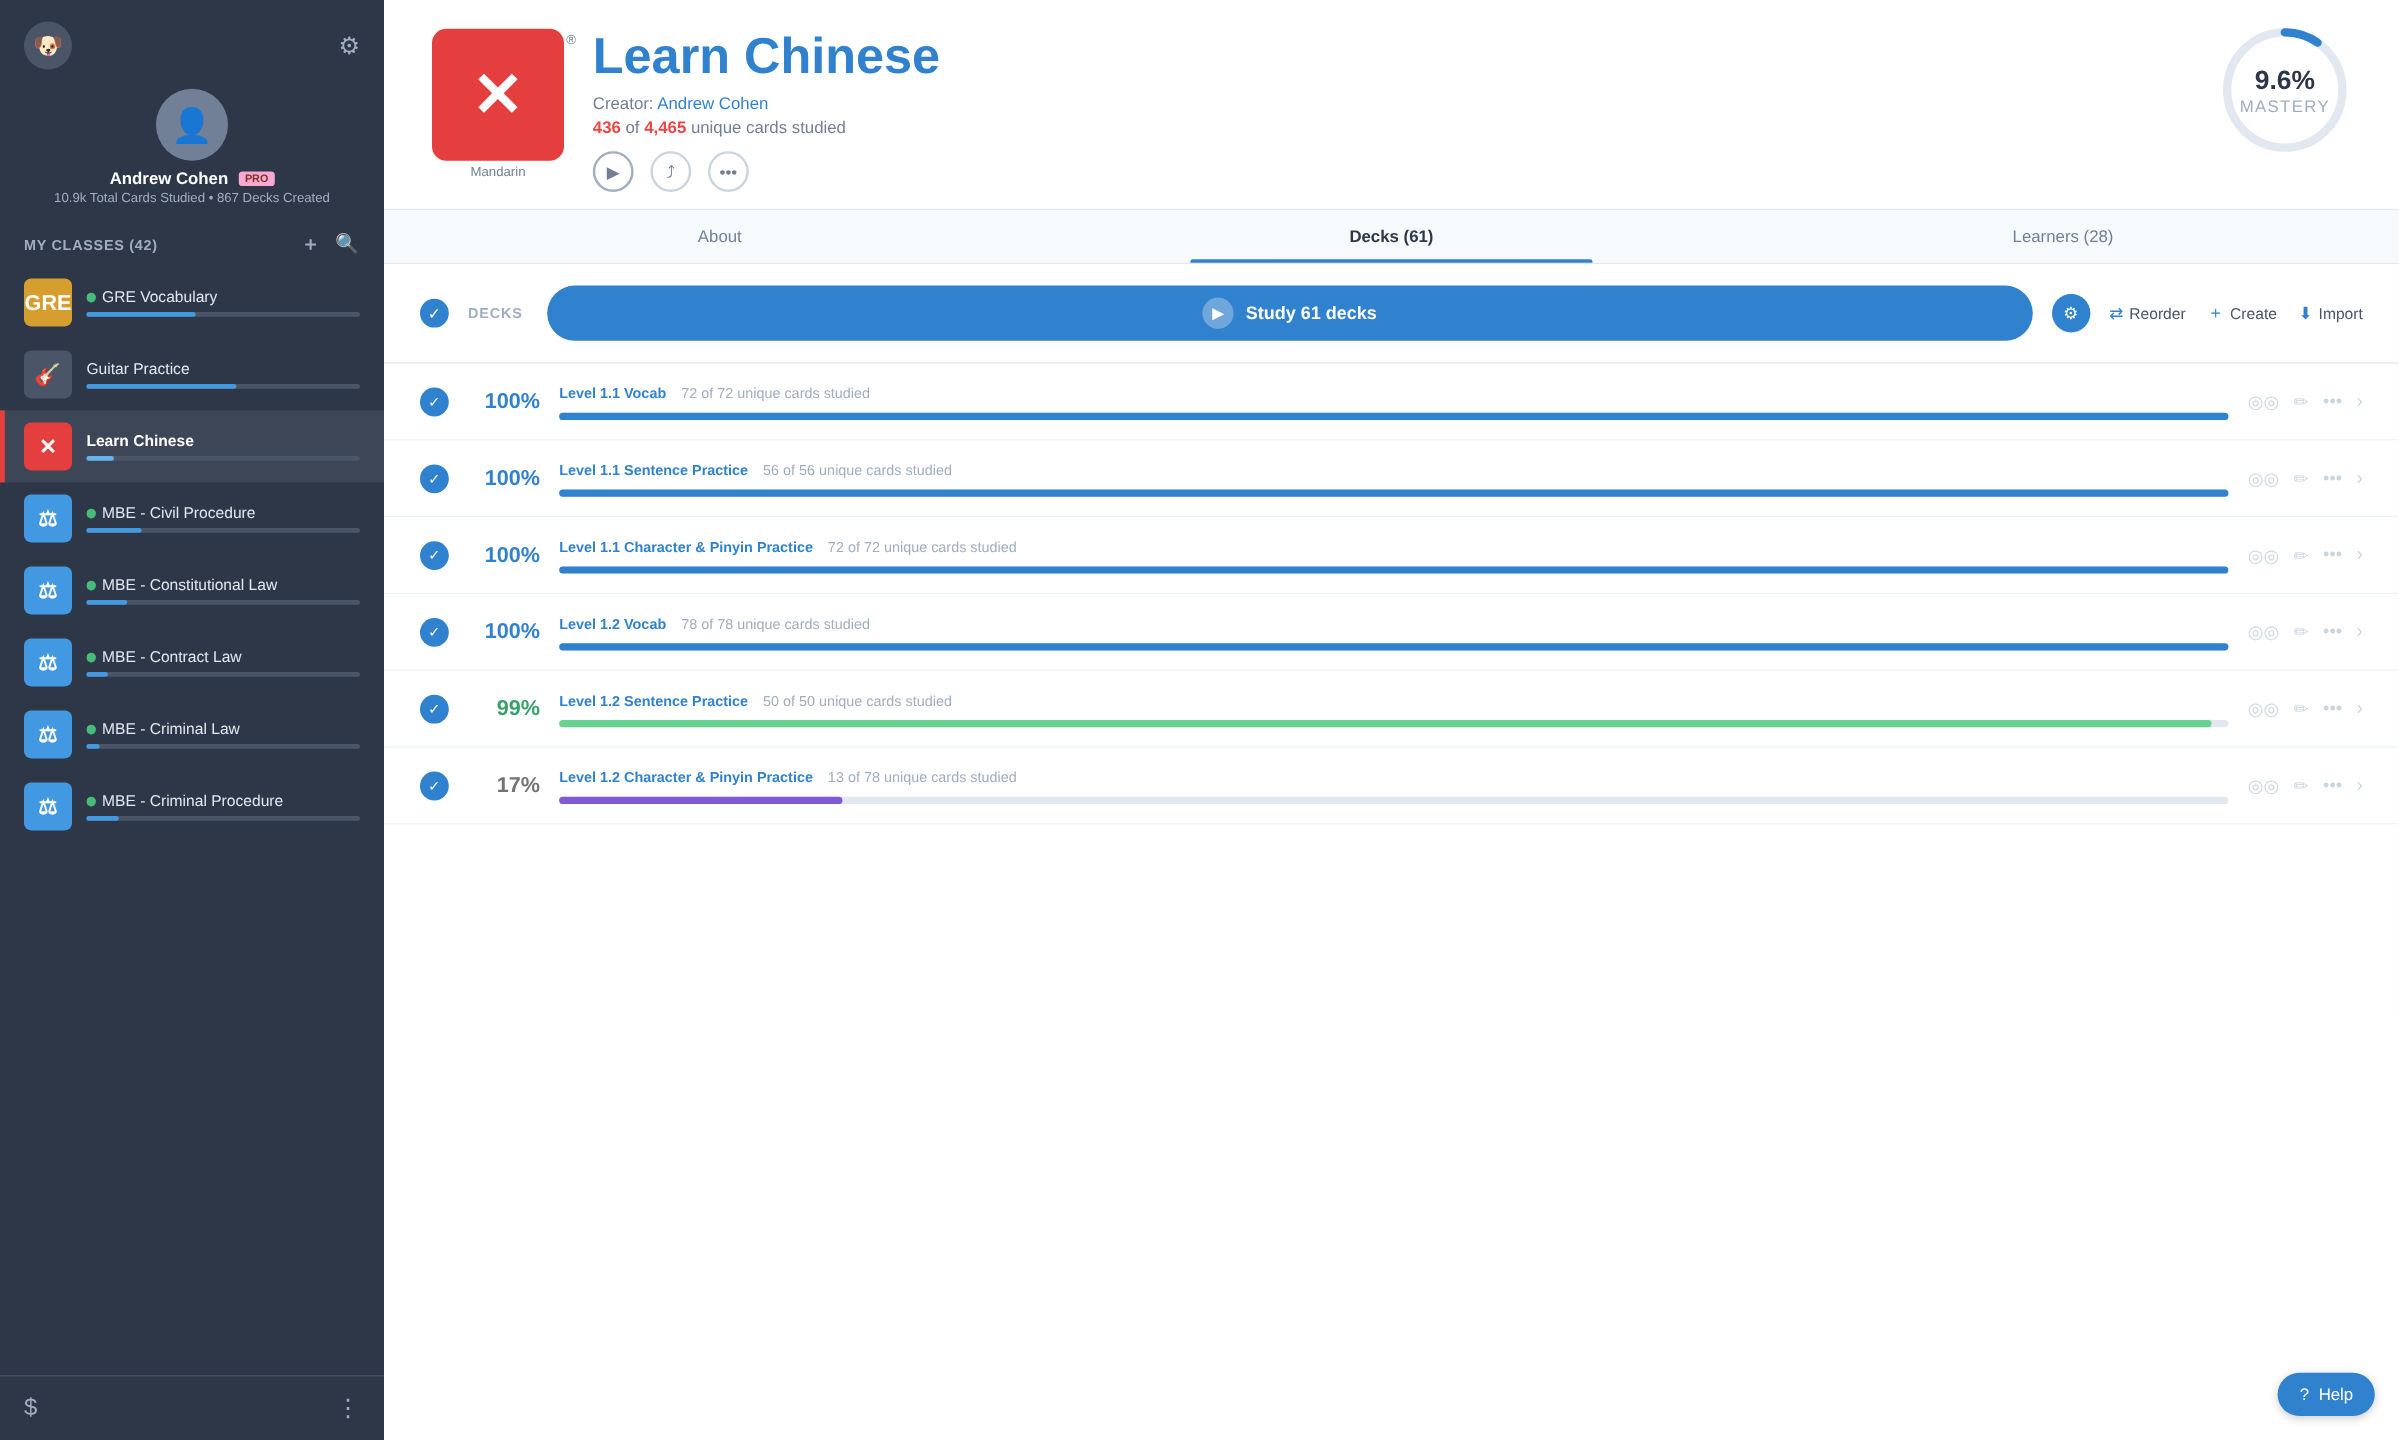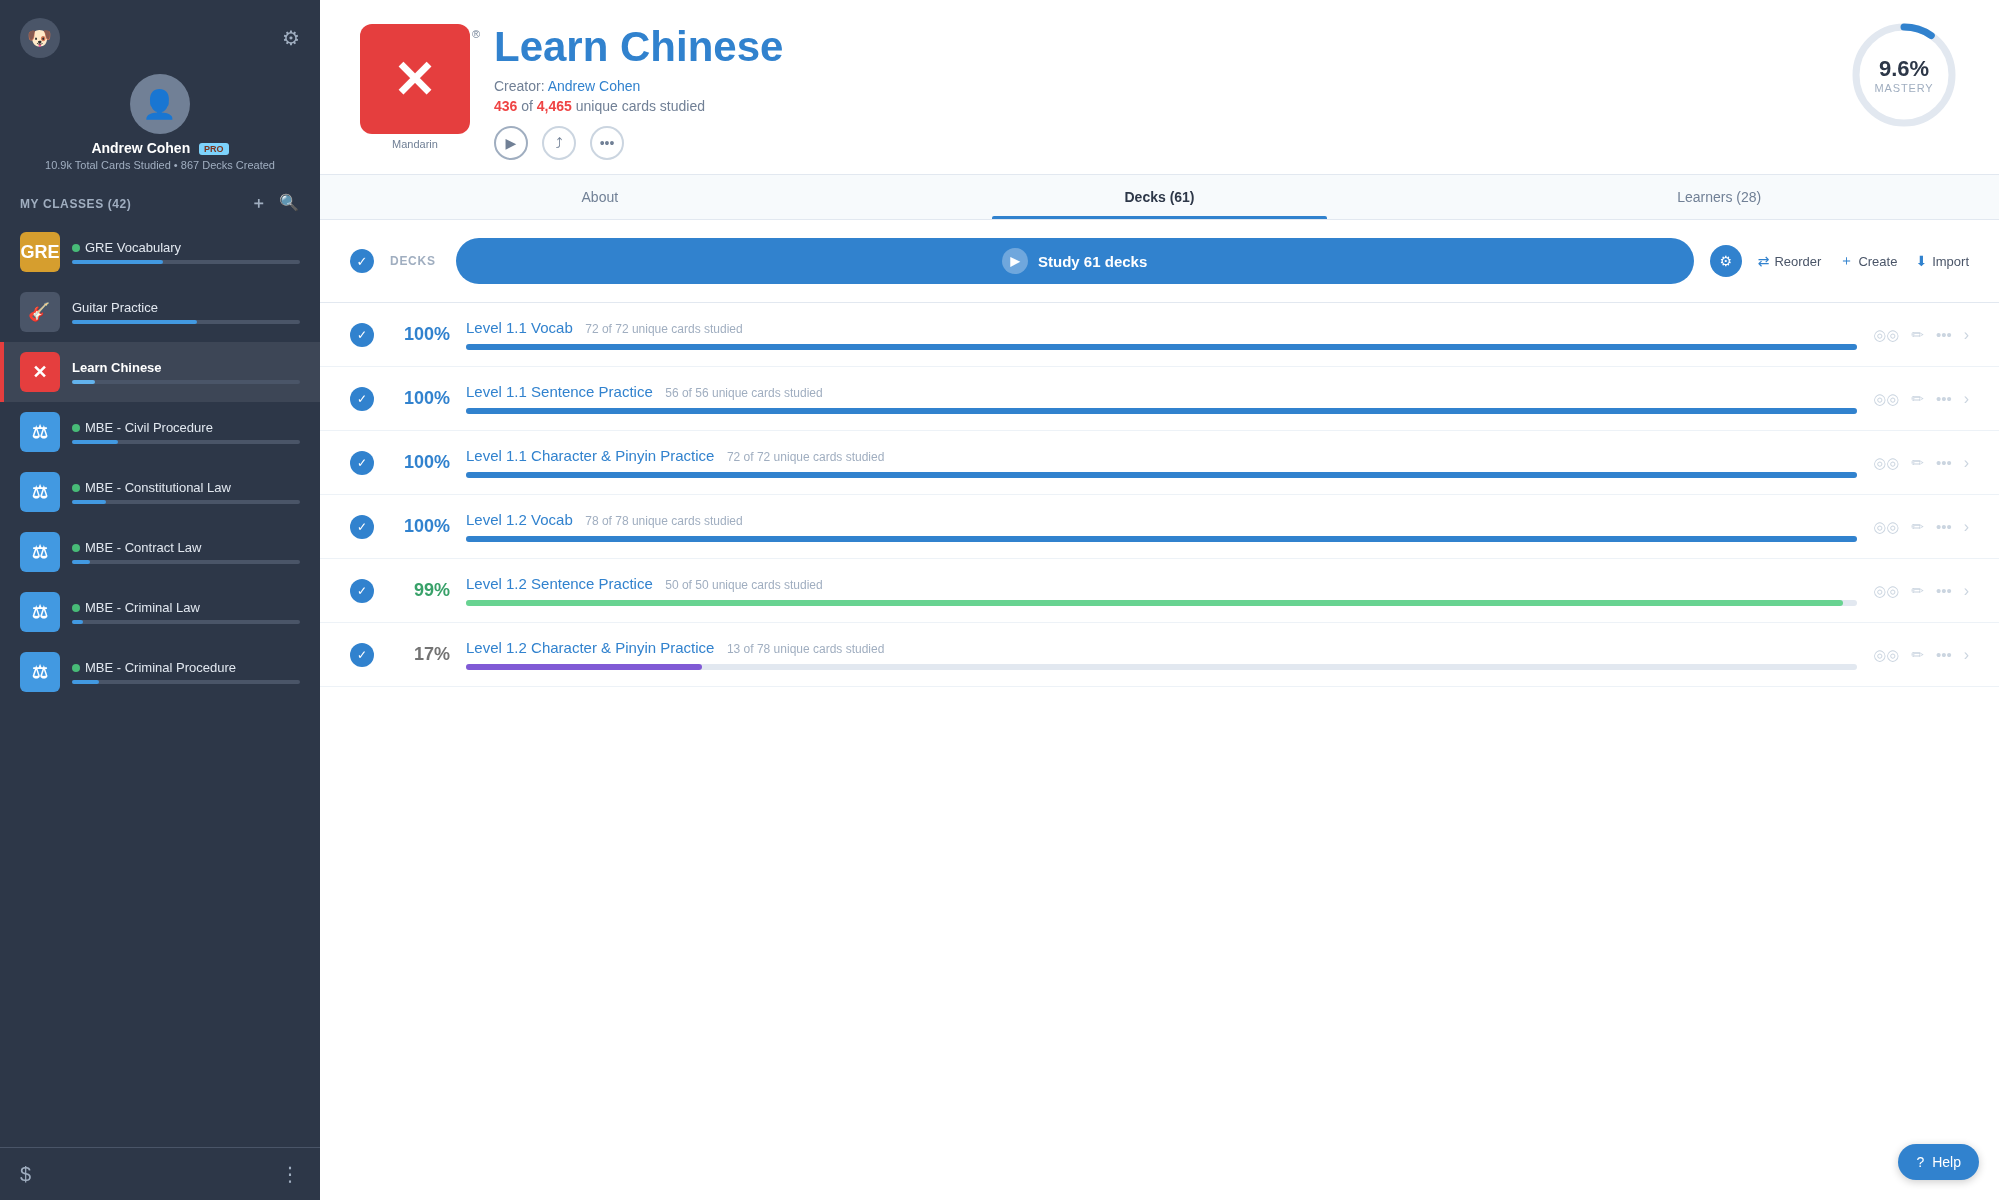--- a/index.html
+++ b/index.html
@@ -41,21 +41,21 @@
       width: 60px; height: 60px; border-radius: 50%; background: #718096;
       margin: 0 auto 6px;
       overflow: hidden;
       display: flex; align-items: center; justify-content: center;
       font-size: 28px; color: #fff;
     }
     .sidebar-username {
       font-size: 14px; font-weight: 600; color: #fff;
     }
     .sidebar-pro-badge {
-      background: #7dd3fc; color: #7b341e; font-size: 9px; font-weight: 700;
+      background: #f9a8d4; color: #7b341e; font-size: 9px; font-weight: 700;
       padding: 1px 5px; border-radius: 3px; margin-left: 5px; vertical-align: middle;
     }
     .sidebar-stats {
       font-size: 11px; color: #a0aec0; margin-top: 3px;
     }
     .sidebar-classes-header {
       display: flex; align-items: center; justify-content: space-between;
       padding: 8px 20px;
       font-size: 12px; font-weight: 700; color: #a0aec0; letter-spacing: 0.05em;
     }
@@ -158,21 +158,21 @@
     }
     .mastery-circle svg { width: 110px; height: 110px; }
     .mastery-text {
       position: absolute; top: 50%; left: 50%; transform: translate(-50%, -50%);
       text-align: center;
     }
     .mastery-pct {
       font-size: 22px; font-weight: 700; color: #2d3748; display: block;
     }
     .mastery-label {
-      font-size: 11px; color: #a0aec0; letter-spacing: 0.08em; display: block;
+      font-size: 14px; color: #a0aec0; letter-spacing: 0.08em; display: block;
     }
 
     
     .tabs {
       display: flex; background: #f7fafc; border-bottom: 1px solid #e2e8f0;
     }
     .tab {
       flex: 1; text-align: center; padding: 14px; font-size: 14px; color: #718096;
       cursor: pointer; position: relative;
     }
@@ -235,21 +235,21 @@
       flex-shrink: 0;
     }
     .deck-pct {
       font-size: 18px; font-weight: 700; width: 60px; text-align: right; flex-shrink: 0;
     }
     .deck-pct.blue { color: #3182ce; }
     .deck-pct.green { color: #38a169; }
     .deck-pct.purple { color: #737373; }
     .deck-info { flex: 1; }
     .deck-name {
-      font-size: 15px; font-weight: 400; color: #3182ce; text-decoration: none;
+      font-size: 12px; font-weight: 700; color: #3182ce; text-decoration: none;
       display: inline;
     }
     .deck-cards-info {
       font-size: 12px; color: #a0aec0; margin-left: 8px;
     }
     .deck-progress {
       height: 6px; border-radius: 3px; background: #e2e8f0; margin-top: 7px;
     }
     .deck-progress-fill {
       height: 100%; border-radius: 3px;

